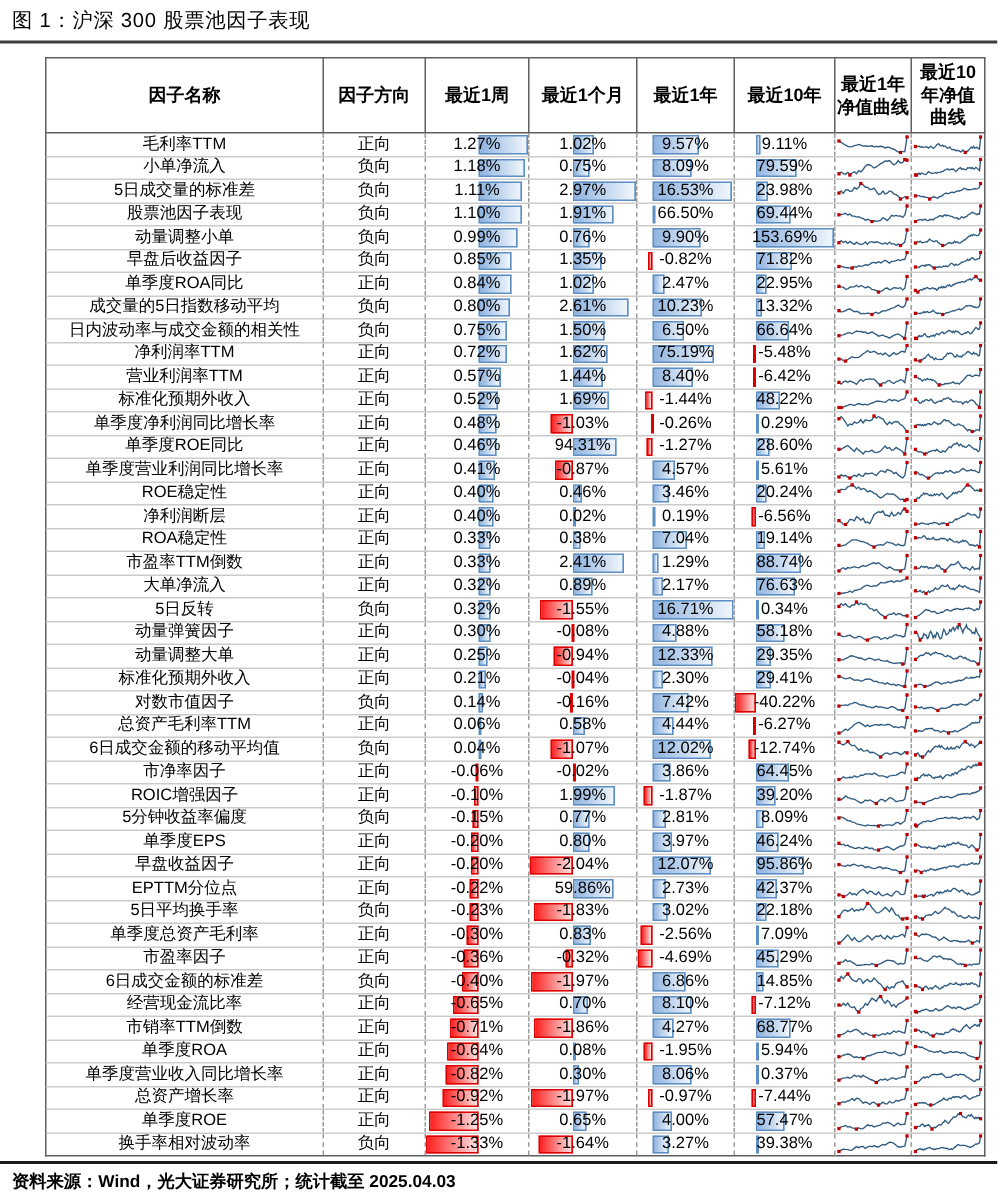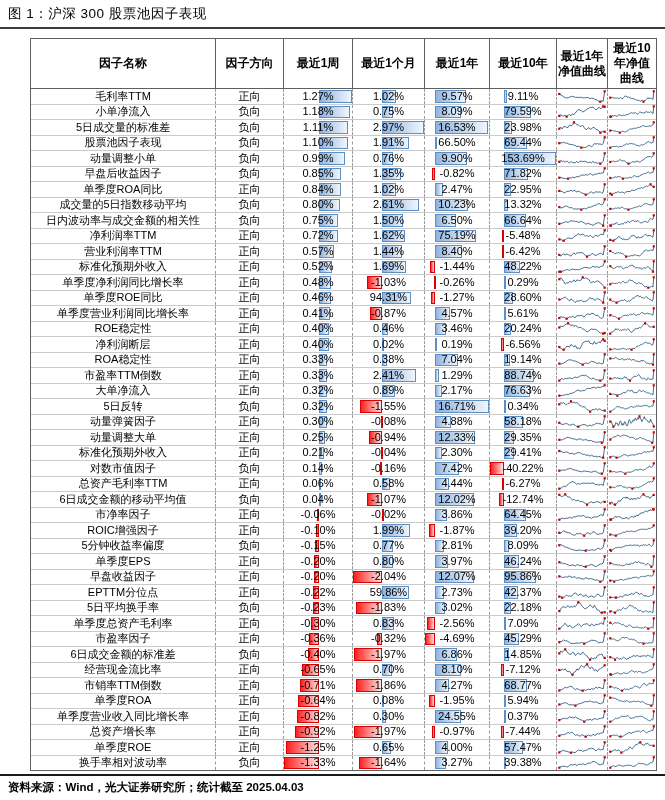--- a/index.html
+++ b/index.html
@@ -1082,21 +1082,21 @@
             <rect x="45.6" y="0.2" width="2.2" height="2.2" fill="#c00000"></rect>
           </svg>
         </td>
   </tr>
 
   <tr>
     <td class="name">单季度营业收入同比增长率</td>
     <td class="dir">正向</td>
     <td class="vcell"><div class="bar neg" style="left: 19.6154%; width: 31.5385%;"></div><span class="vtext">-0.82%</span></td>
     <td class="vcell"><div class="bar pos" style="left: 40.7186%; width: 5.98802%;"></div><span class="vtext">0.30%</span></td>
-    <td class="vcell"><div class="bar pos" style="left: 15.5207%; width: 40.7482%;"></div><span class="vtext">24.55%</span></td>
+    <td class="vcell"><div class="bar pos" style="left: 15.5207%; width: 40.7482%;"></div><span class="vtext">8.06%</span></td>
     <td class="vcell"><div class="bar pos" style="left: 20.7416%; width: 0.3%;"></div><span class="vtext">0.37%</span></td>
     <td class="scell">
           <svg viewBox="0 0 48 13" preserveAspectRatio="none">
             <path d="M1.3 10.1 L2.8 9.3 L4.2 8.8 L5.7 8.6 L7.2 8.2 L8.6 8.9 L10.1 8.0 L11.6 6.8 L13.0 7.7 L14.5 7.1 L15.9 8.2 L17.4 6.8 L18.9 8.0 L20.3 8.4 L21.8 9.5 L23.3 10.0 L24.7 10.5 L26.2 11.7 L27.7 10.6 L29.1 9.6 L30.6 10.0 L32.1 9.2 L33.5 10.3 L35.0 9.5 L36.4 8.7 L37.9 8.8 L39.4 9.6 L40.8 8.7 L42.3 8.6 L43.8 7.8 L45.2 8.2 L46.7 1.3" fill="none" stroke="#2f5b81" stroke-width="0.9" vector-effect="non-scaling-stroke"></path>
             <rect x="0.2" y="9.0" width="2.2" height="2.2" fill="#c00000"></rect>
             <rect x="25.1" y="10.6" width="2.2" height="2.2" fill="#c00000"></rect>
             <rect x="45.6" y="0.2" width="2.2" height="2.2" fill="#c00000"></rect>
           </svg>
         </td>
     <td class="scell">

